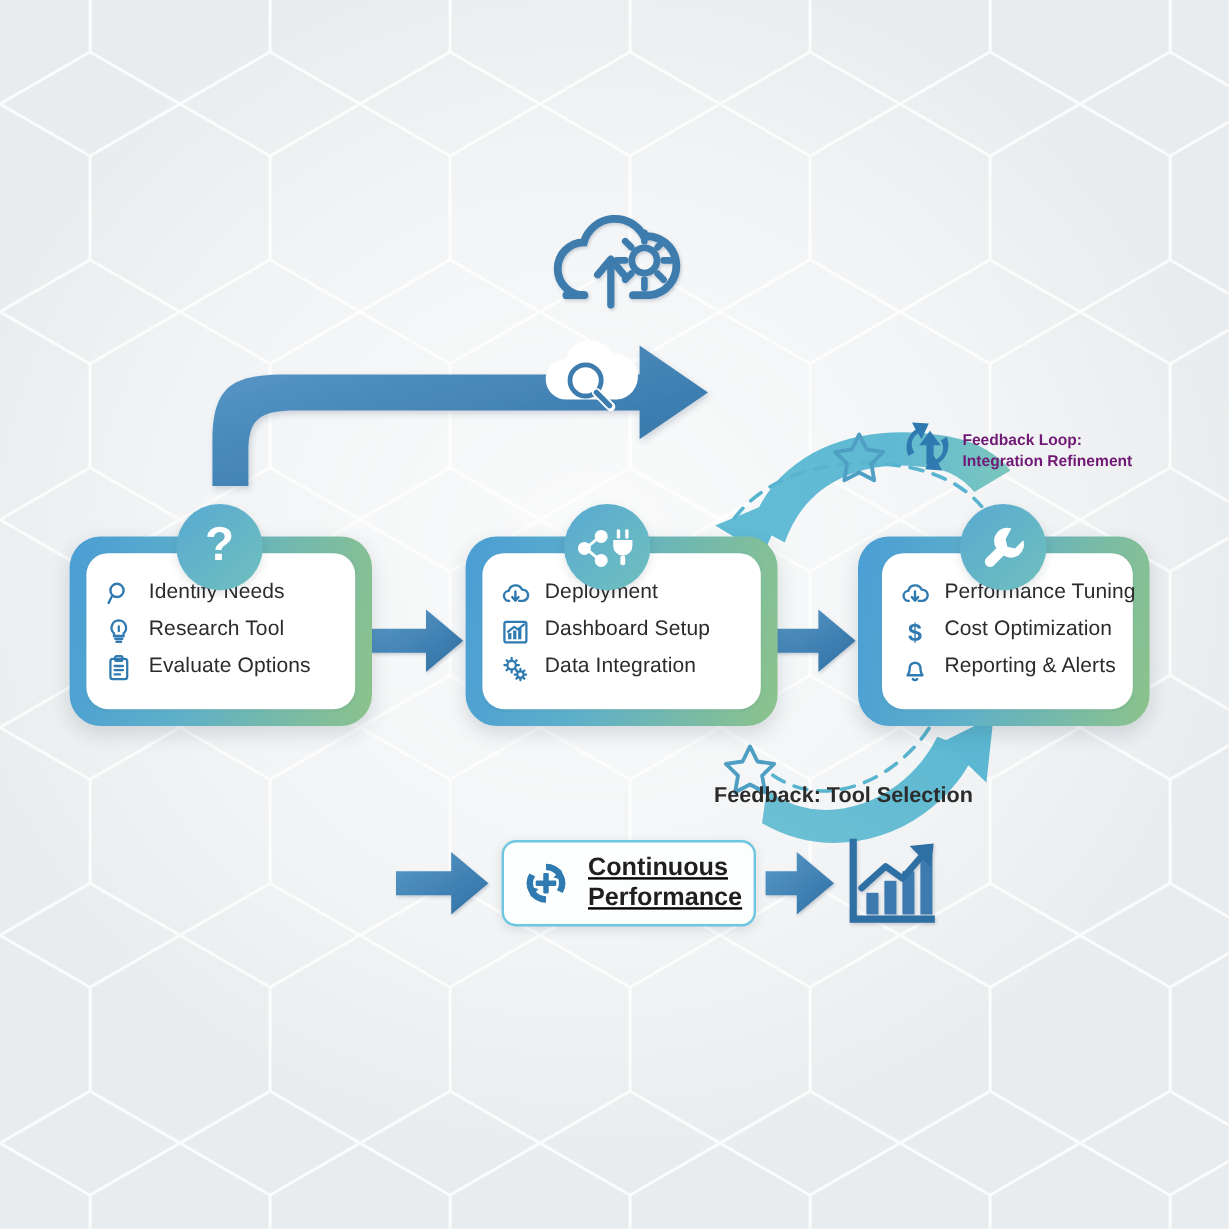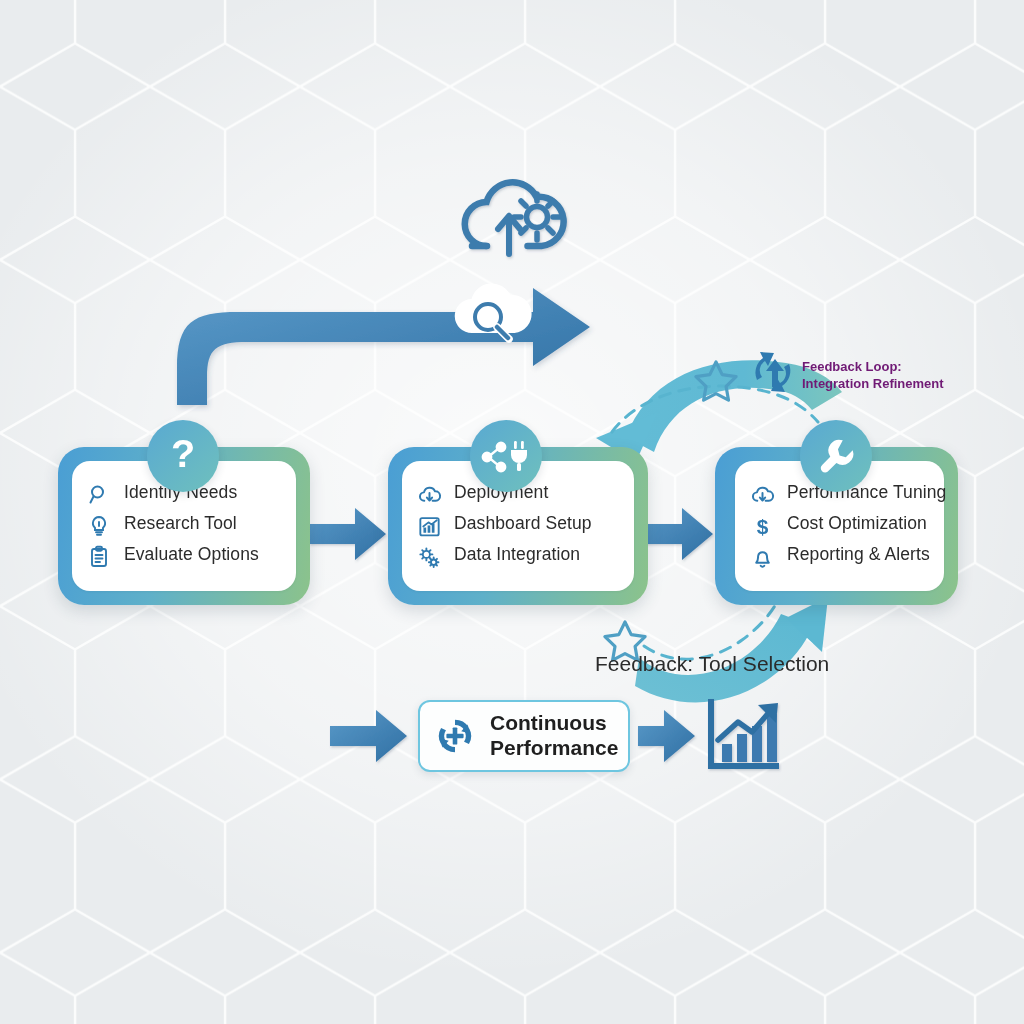--- a/index.html
+++ b/index.html
@@ -51,21 +51,21 @@
 
   
   .loop-label {
     position: absolute;
     font-size: 13px; color: #701a75; line-height: 1.32;
     white-space: nowrap;
     font-weight: bold;
   }
   .fb-label {
     position: absolute;
-    font-size: 21px; color: #2b2b2b; white-space: nowrap;
+    font-size: 18px; color: #2b2b2b; white-space: nowrap; font-weight: bold;
   }
 
   
   #ci-box {
     position: absolute;
     background: #fdfefe;
     border: 2px solid #6ec6e0;
     border-radius: 12px;
     display: flex; align-items: center; gap: 14px;
     padding: 0 18px 0 14px;
@@ -344,21 +344,21 @@
                A10.5,10.5 0 0 0 38,16.5 l-6.6,6.6 -6,-1.5 -1.5,-6 Z" fill="#ffffff"></path>
     </svg>
   </div>
 
   <div class="loop-label" style="left:802px; top:358px;">
     <div>Feedback Loop:</div>
     <div>Integration Refinement</div>
   </div>
   <div class="fb-label" style="left:595px; top:652px;">Feedback: Tool Selection</div>
 
-  <div id="ci-box" style="left:418px; top:700px; width:212px; height:72px;">
+  <div id="ci-box" style="left:418px; top:700px; width:212px; height:72px;text-decoration:underline;">
     <span style="flex:0 0 42px; height:42px;">
       <svg viewBox="0 0 44 44" width="42" height="42">
         <g fill="#2f7ab0">
           <path d="M22,5 a17,17 0 0 1 14.3,7.8 l-4.6,3 A11.6,11.6 0 0 0 22,10.6 Z"></path>
           <path d="M35,10 l3.4,9.6 -9.8,-2.6 Z"></path>
           <path d="M22,39 a17,17 0 0 1 -14.3,-7.8 l4.6,-3 A11.6,11.6 0 0 0 22,33.4 Z"></path>
           <path d="M9,34 l-3.4,-9.6 9.8,2.6 Z"></path>
           <path d="M7.4,13.5 a17,17 0 0 0 0,17 l5.1,-2.4 a11.6,11.6 0 0 1 0,-12.2 Z"></path>
           <path d="M36.6,30.5 a17,17 0 0 0 0,-17 l-5.1,2.4 a11.6,11.6 0 0 1 0,12.2 Z"></path>
           <rect x="19.6" y="13" width="4.8" height="18" rx="1"></rect>

